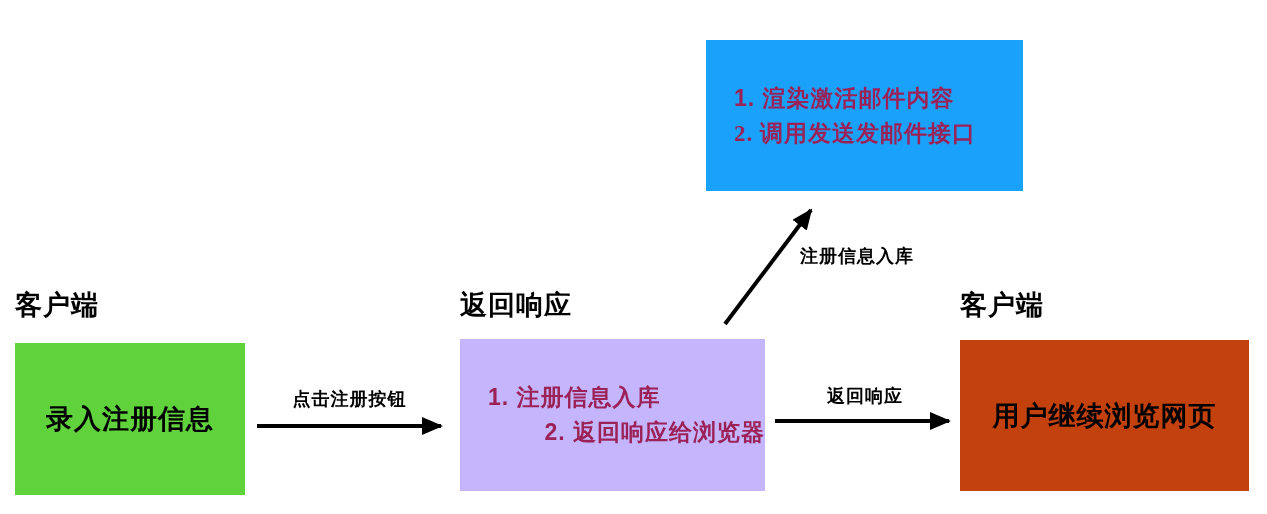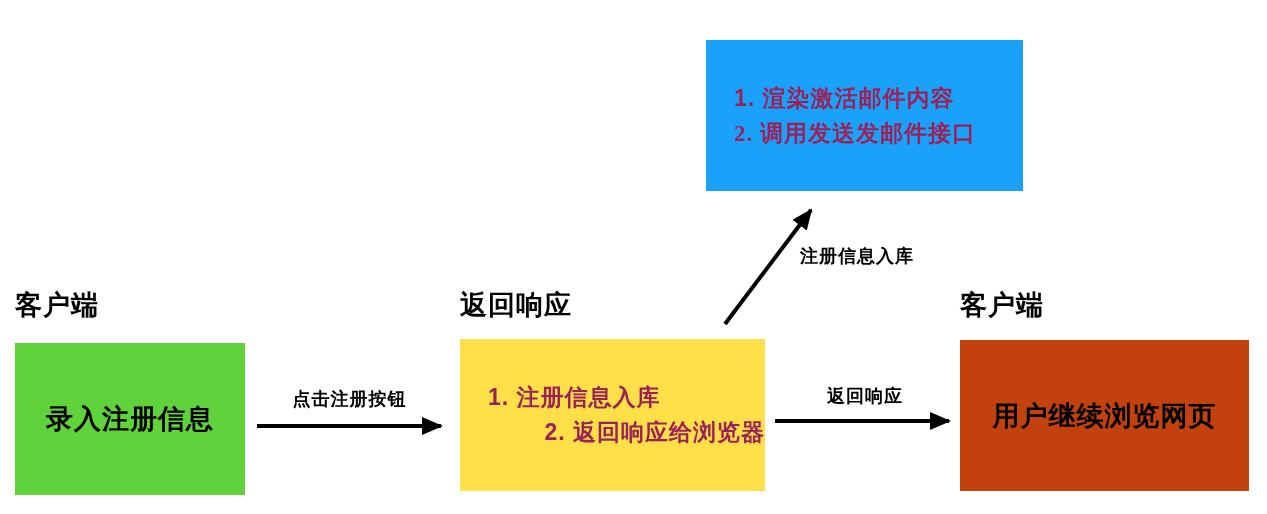--- a/index.html
+++ b/index.html
@@ -94,21 +94,21 @@
   <div class="lane-header hdr-client-left">客户端</div>
 
   <div class="lane-header hdr-server">返回响应</div>
 
   <div class="lane-header hdr-client-right">客户端</div>
 
   <div class="box center box-green" style="background-color: rgb(95, 210, 60);">
     <div class="box-label" style="color: rgb(0, 0, 0);">录入注册信息</div>
   </div>
 
-  <div class="box box-orange" style="background-color: #fde047;">
+  <div class="box box-orange" style="background-color: #c4b5fd;">
     <div class="box-line" style="color: rgb(156, 33, 87);">1. 注册信息入库</div>
     <div class="box-line" style="color: rgb(156, 33, 87); text-align: right;">2. 返回响应给浏览器</div>
   </div>
 
   <div class="box box-blue" style="background-color: rgb(26, 162, 250);">
     <div class="box-line" style="color: rgb(156, 33, 87);">1. 渲染激活邮件内容</div>
     <div class="box-line" style="color: rgb(156, 33, 87); font-family: Liberation Serif, serif;">2. 调用发送发邮件接口</div>
   </div>
 
   <div class="box center box-red" style="background-color: #c2410c;">

